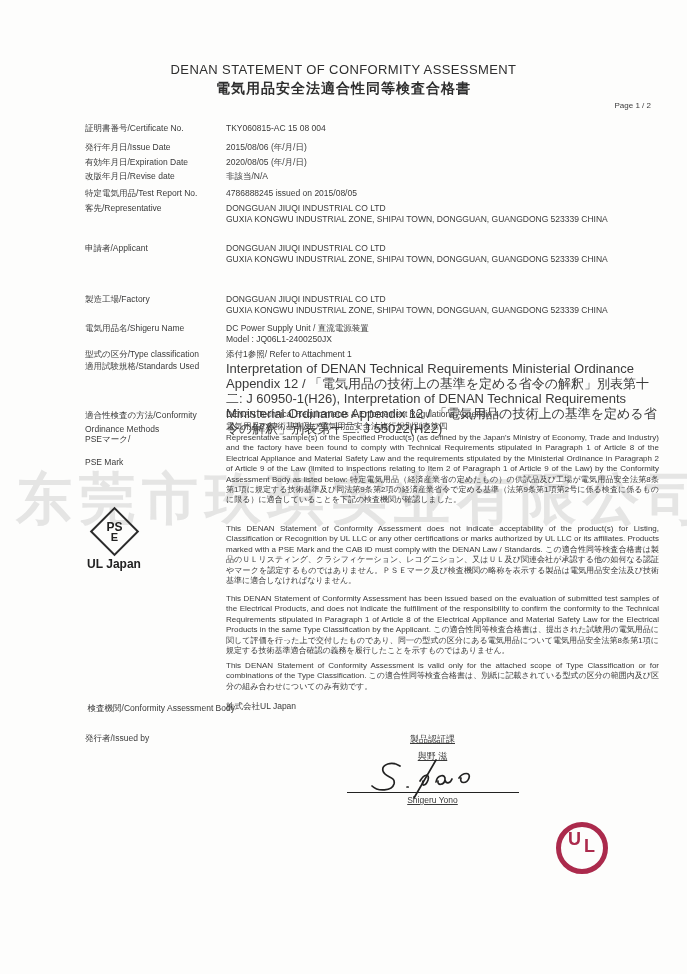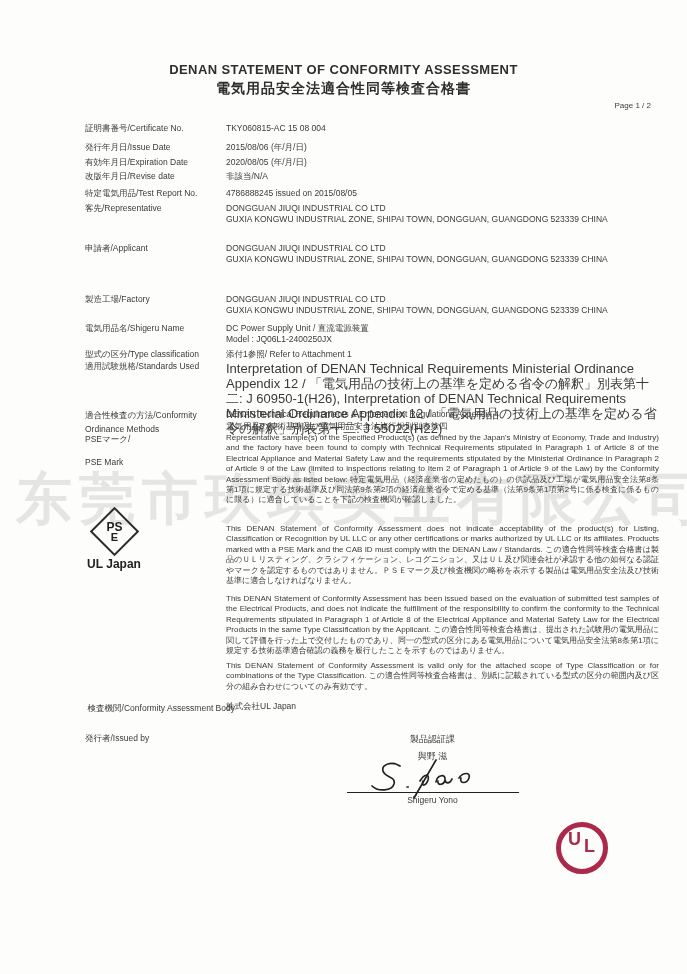--- a/index.html
+++ b/index.html
@@ -13,21 +13,21 @@
     overflow:hidden;
   }
   .watermark{
     position:absolute;left:16px;top:462px;width:660px;
     font-size:56px;font-weight:bold;letter-spacing:7px;white-space:nowrap;
     color:var(--watermark,#d2d2d2);opacity:.55;z-index:0;
     font-family:"DejaVu Sans",sans-serif;
   }
   .layer{position:absolute;inset:0;z-index:1;}
   .title-en{position:absolute;top:62px;left:0;width:100%;text-align:center;
-    font-size:13px;font-weight:bold;letter-spacing:.4px;color:#2e2e2e;}
+    font-size:13px;font-weight:normal;letter-spacing:.4px;color:#2e2e2e;}
   .title-ja{position:absolute;top:80px;left:0;width:100%;text-align:center;
     font-size:14px;font-weight:bold;letter-spacing:1px;color:#2e2e2e;}
   .page-num{position:absolute;top:101px;right:36px;font-size:8px;}
   .row{position:absolute;left:0;width:687px;}
   .lbl{position:absolute;left:85px;width:150px;font-size:8.5px;line-height:11px;}
   .val{position:absolute;left:226px;width:433px;font-size:8.5px;line-height:11px;}
   .val span{display:block;}
   .val.para{font-size:8px;line-height:10.4px;text-align:justify;}
   .val.std{line-height:15px;font-size:13px;}
   .lbl.tall{line-height:15px;text-align:right;}
@@ -38,21 +38,21 @@
     border:2.5px solid #2b2b2b;transform:rotate(45deg);background:transparent;
   }
   .pse-inner{
     transform:rotate(-45deg);width:31px;height:31px;display:flex;flex-direction:column;
     align-items:center;justify-content:center;font-weight:bold;color:#222;
   }
   .pse-ps{font-size:12px;line-height:10px;letter-spacing:0;}
   .pse-e{font-size:11px;line-height:10px;}
   .pse-caption{position:absolute;left:85px;top:557px;width:58px;text-align:center;
     font-size:12px;font-weight:bold;color:#222;}
-  .sig-block{position:absolute;left:345px;top:733px;width:175px;text-align:center;z-index:2;}
+  .sig-block{position:absolute;left:345px;top:733px;width:175px;text-align:center;z-index:2;text-decoration:underline;}
   .sig-division{font-size:9px;}
   .sig-name-ja{font-size:9px;margin-top:4px;}
   .sig-svg{display:block;margin:-4px auto -7px auto;}
   .sig-line{border-top:1.2px solid #222;width:172px;margin:0 auto;}
   .sig-name-en{font-size:8.5px;margin-top:2px;}
   .ul-logo{
     position:absolute;left:556px;top:822px;width:42px;height:42px;
     border:5px solid var(--ul-red,#ab2a4c);border-radius:50%;z-index:2;
   }
   .ul-logo .u{position:absolute;top:2px;left:7px;font-size:18px;font-weight:bold;color:var(--ul-red,#ab2a4c);}

